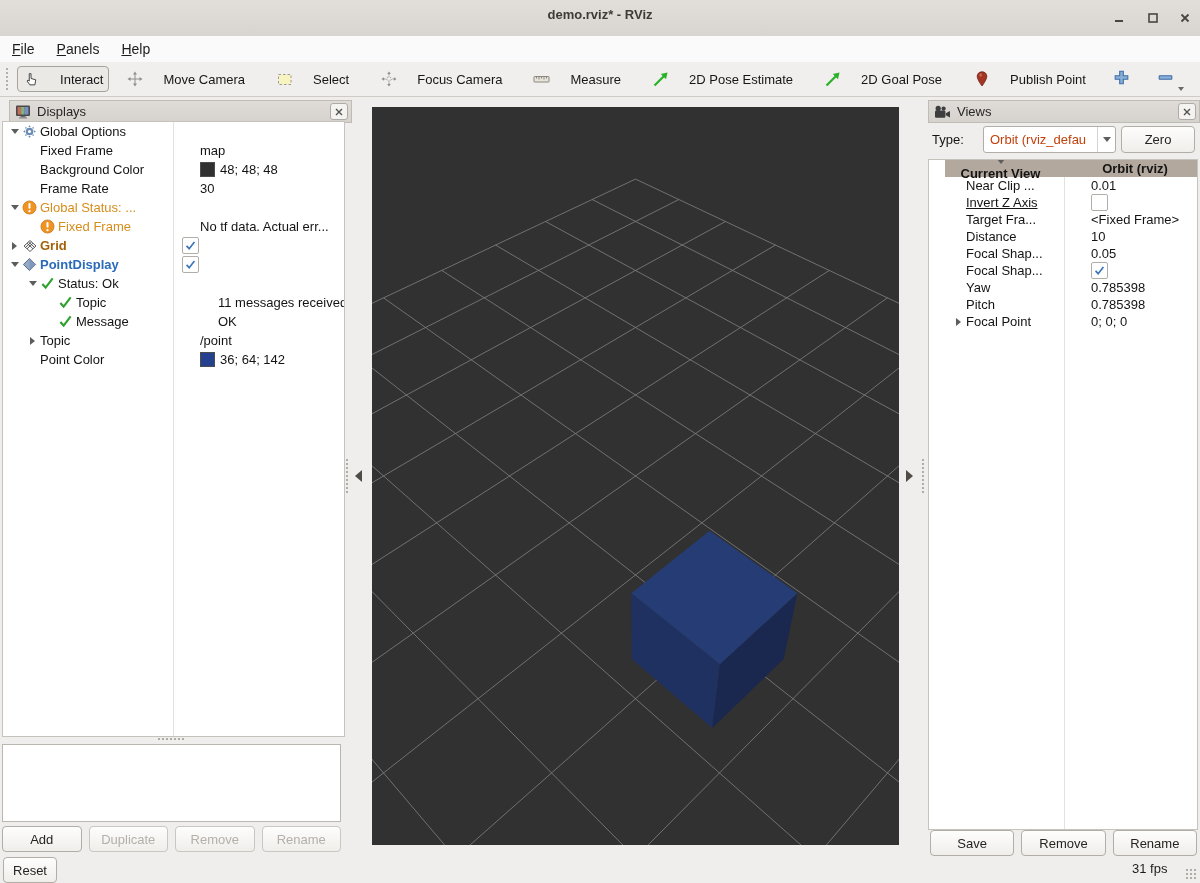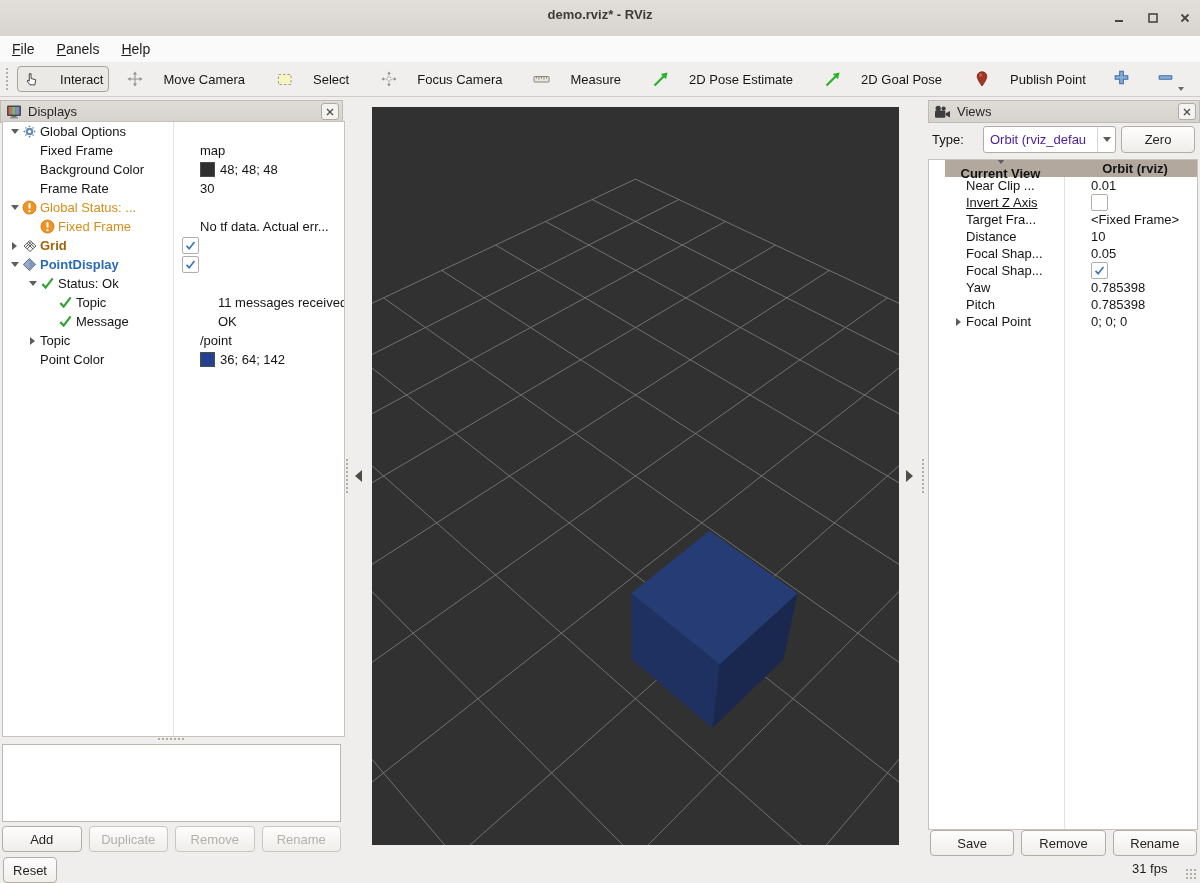--- a/index.html
+++ b/index.html
@@ -78,21 +78,21 @@
     border-left:7px solid #4f4b46;}
   .hsplit-dots{position:absolute;width:26px;height:2px;border-top:2px dotted #b0aca6;}
   
   .descbox{position:absolute;background:#fff;border:1px solid #bab6b0;}
   .fps{position:absolute;font-size:13px;color:#1d1d1d;}
   .grip{position:absolute;width:12px;height:12px;
     background-image:radial-gradient(#b0aca6 1px, transparent 1px);
     background-size:4px 4px;}
   .typelabel{position:absolute;font-size:13px;color:#141414;}
   .combo{position:absolute;background:#fff;border:1px solid #b2ada6;border-radius:3px;
-    font-size:13px;color:#4c1d95;display:flex;align-items:center;overflow:hidden;}
+    font-size:13px;color:#c2410c;display:flex;align-items:center;overflow:hidden;}
   .combo .ctext{flex:1;padding-left:6px;white-space:nowrap;overflow:hidden;}
   .combo .carrow{flex:none;width:17px;display:flex;align-items:center;justify-content:center;
     border-left:1px solid #d8d5d0;height:100%;}
   .combo .carrow i{width:0;height:0;border-left:4px solid transparent;
     border-right:4px solid transparent;border-top:5px solid #5d5d5d;}
 </style>
 </head>
 <body>
 
 <div class="titlebar">
@@ -201,21 +201,21 @@
         </svg></span>
     </div>
   <div class="tool-pm" id="minus-tool">
       <span><svg width="17" height="17" viewBox="0 0 17 17">
           <rect x="2.2" y="6.7" width="12.6" height="3.6" rx=".5" fill="#8aaed6" stroke="#3f6fa8" stroke-width="1.1"></rect>
         </svg></span>
     <span class="pm-caret"></span>
   </div>
 </div>
 
-<div class="panel-header" style="left:0;top:100px;width:341px;">
+<div class="panel-header" style="left:9px;top:100px;width:341px;">
   <span class="ph-icon">
     <svg width="16" height="16" viewBox="0 0 16 16">
         <rect x="1" y="1.5" width="14" height="10.5" rx="1" fill="#4a4a4a"></rect>
         <rect x="2.6" y="3" width="3.5" height="7.5" fill="#c96a5a"></rect>
         <rect x="6.1" y="3" width="3.5" height="7.5" fill="#7fb77a"></rect>
         <rect x="9.6" y="3" width="3.8" height="7.5" fill="#7a8fc9"></rect>
         <rect x="5.5" y="12" width="5" height="1.2" fill="#6b6b6b"></rect>
         <rect x="4" y="13.2" width="8" height="1.3" fill="#8a8a8a"></rect>
       </svg>
   </span>

